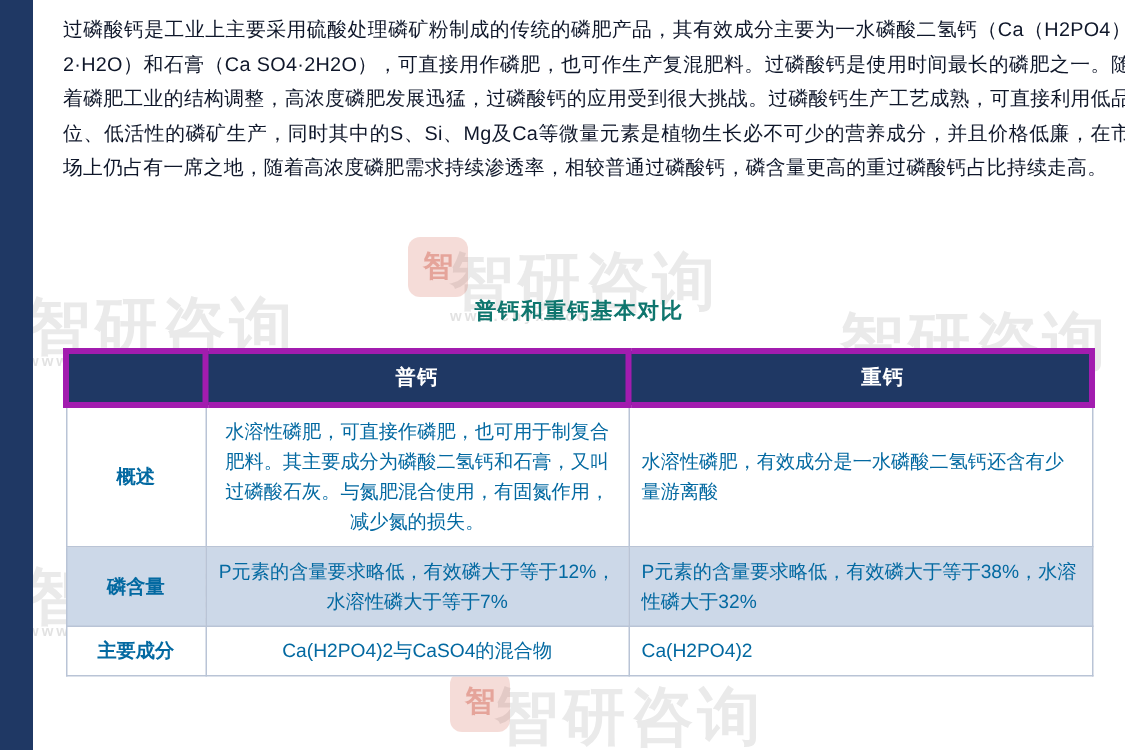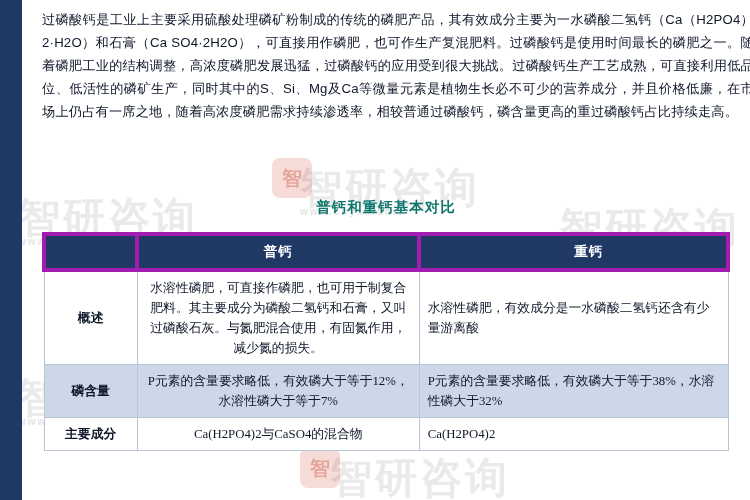--- a/index.html
+++ b/index.html
@@ -114,24 +114,23 @@
     font-weight: bold;
     font-size: 13.5px;
     height: 30px;
     border: 4px solid #a21caf;
     letter-spacing: 1px;
   }
   table.cmp td {
     border: 1px solid #b9c4d6;
     padding: 6px 8px;
     vertical-align: middle;
-    color: #0f172a;
+    color: #0369a1;
     line-height: 20px;
     font-size: 12.8px;
-    font-family: Liberation Serif, serif;
   }
   td.rowhead {
     text-align: center;
     font-weight: bold;
     width: 84px;
     font-size: 13.2px;
   }
   .row-white td { background: #ffffff; }
   .row-blue td { background: #ccd8e8; }
   td.cell-left {

